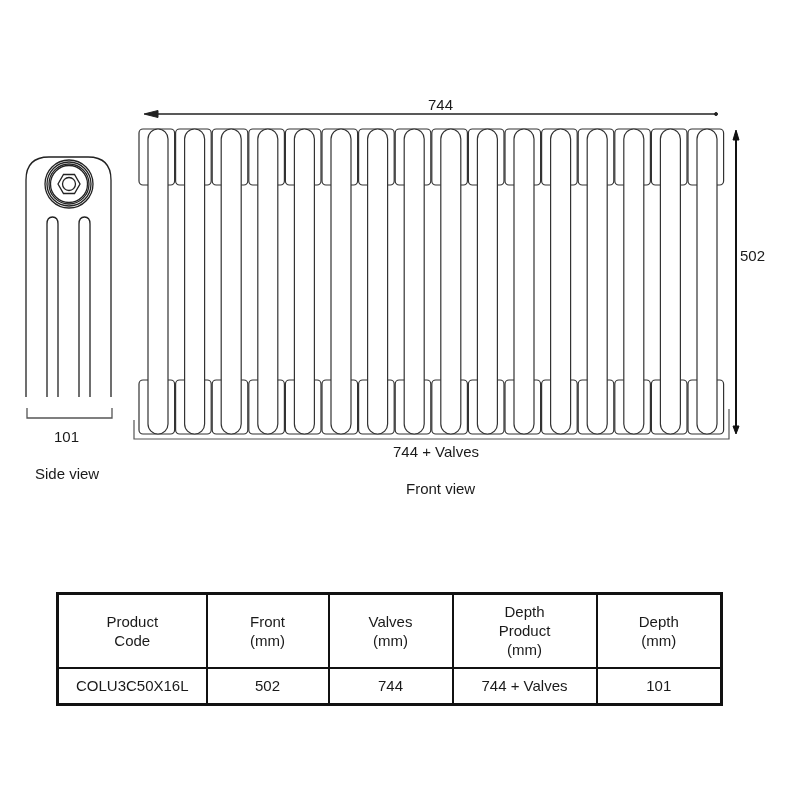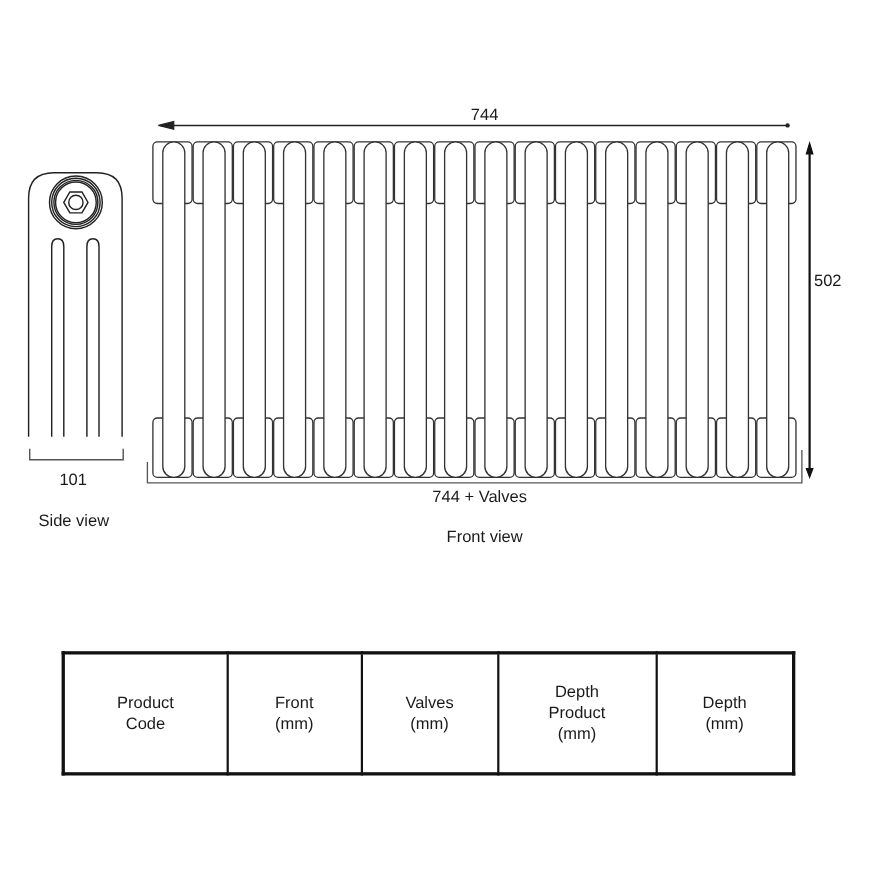--- a/index.html
+++ b/index.html
@@ -140,14 +140,21 @@
     <th>
       <span class="hl">Depth</span>
       <span class="hl">Product</span>
       <span class="hl">(mm)</span>
     </th>
     <th>
       <span class="hl">Depth</span>
       <span class="hl">(mm)</span>
     </th>
   </tr>
+  <tr class="body">
+    <td>COLU3C50X16L</td>
+    <td>502</td>
+    <td>744</td>
+    <td>744 + Valves</td>
+    <td>101</td>
+  </tr>
 </tbody>
   </table>
 
 </body></html>

